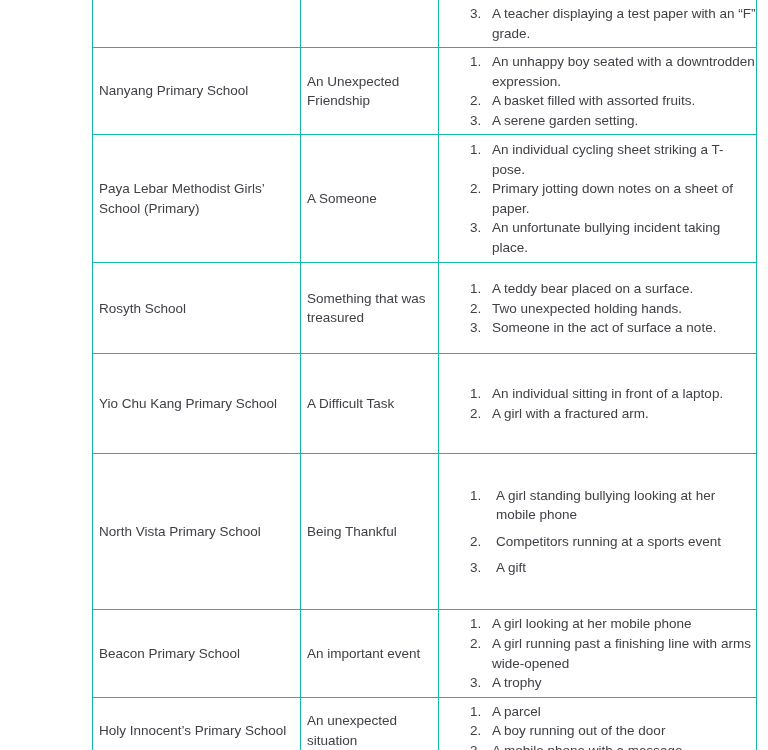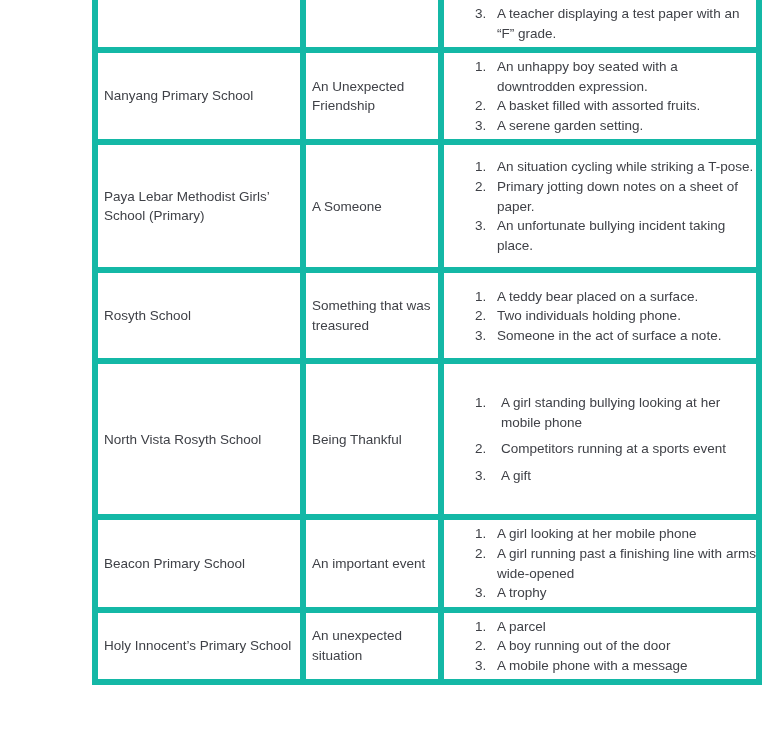--- a/index.html
+++ b/index.html
@@ -17,21 +17,21 @@
   .page { position: relative; width: 768px; height: 750px; overflow: hidden; }
   table.schools {
     border-collapse: collapse;
     position: absolute;
     left: 92px;
     top: 0;
     table-layout: fixed;
     width: 664px;
   }
   td {
-    border: 6px solid #14b8a6;
+    border: 1px solid #14b8a6;
     vertical-align: middle;
     padding: 3px 6px;
     word-wrap: break-word;
   }
   tr.r0 td { border-top: none; }
   td.items { padding: 4px 0 4px 0; }
   ol { margin: 0; padding-left: 46px; }
   li { padding-left: 7px; }
   tr.spaced li { margin: 7px 0; padding-left: 11px; }
   tr.r0 { height: 39px; }
@@ -72,39 +72,49 @@
               <li>A basket filled with assorted fruits.</li>
               <li>A serene garden setting.</li>
             </ol>
         </td>
       </tr>
       <tr class="r2">
         <td class="school">Paya Lebar Methodist Girls’ School (Primary)</td>
         <td class="title">A Someone</td>
         <td class="items">
           <ol>
-              <li>An situation cycling while striking a T-pose.</li>
+              <li>An individual cycling sheet striking a T-pose.</li>
               <li>Primary jotting down notes on a sheet of paper.</li>
               <li>An unfortunate bullying incident taking place.</li>
             </ol>
         </td>
       </tr>
       <tr class="r3">
         <td class="school">Rosyth School</td>
         <td class="title">Something that was treasured</td>
         <td class="items">
           <ol>
               <li>A teddy bear placed on a surface.</li>
-              <li>Two individuals holding phone.</li>
+              <li>Two unexpected holding hands.</li>
               <li>Someone in the act of surface a note.</li>
             </ol>
         </td>
       </tr>
+      <tr class="r4">
+        <td class="school">Yio Chu Kang Primary School</td>
+        <td class="title">A Difficult Task</td>
+        <td class="items">
+          <ol>
+              <li>An individual sitting in front of a laptop.</li>
+              <li>A girl with a fractured arm.</li>
+            </ol>
+        </td>
+      </tr>
       <tr class="r5 spaced">
-        <td class="school">North Vista Rosyth School</td>
+        <td class="school">North Vista Primary School</td>
         <td class="title">Being Thankful</td>
         <td class="items">
           <ol>
               <li>A girl standing bullying looking at her mobile phone</li>
               <li>Competitors running at a sports event</li>
               <li>A gift</li>
             </ol>
         </td>
       </tr>
       <tr class="r6">

